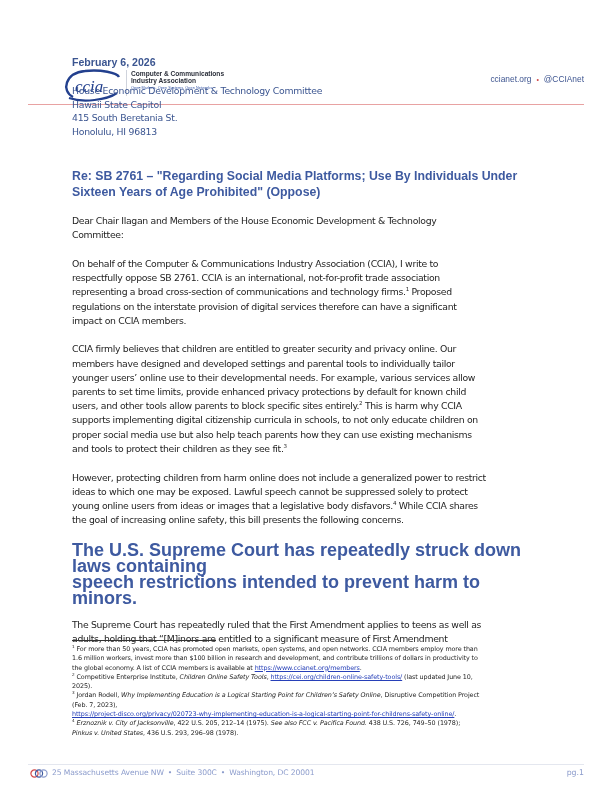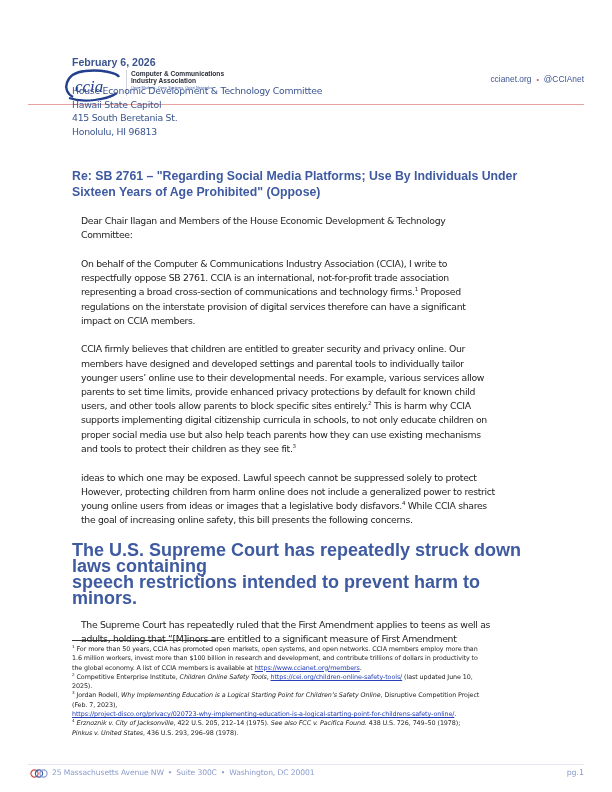--- a/index.html
+++ b/index.html
@@ -16,21 +16,21 @@
     .header-links .sep { color: #d24a4a; margin: 0 5px; font-size: 7px; }
     .header-links a { color: #3e5590; text-decoration: none; }
     .header-rule { position: absolute; left: 28px; top: 60px; width: 556px; height: 1px; background: #e8a2a2; }
 
     .content { position: absolute; left: 72px; top: 56px; width: 470px; }
     .date { font-family: "Liberation Sans", sans-serif; font-weight: bold; font-size: 10.6px; color: #3b5590; margin-bottom: 16px; }
     .address { font-family: "DejaVu Sans", sans-serif; font-size: 9.3px; line-height: 13.5px; color: #3b5590; margin-bottom: 30px; }
     .address div { white-space: nowrap; letter-spacing: -0.25px; }
     .re-title { font-family: "Liberation Sans", sans-serif; font-weight: bold; font-size: 12.3px; line-height: 16px; color: #3e5aa0; margin-bottom: 14px; width: 475px; }
     p.body { font-size: 9.3px; line-height: 14.2px; color: #1e1e1e; letter-spacing: -0.32px; margin-bottom: 14.5px; white-space: nowrap; }
-    p.body span.l { display: block; margin-left: 9px; }
+    p.body span.l { display: block; }
     sup { font-size: 5.5px; vertical-align: super; line-height: 0; }
     .section-heading { font-family: "Liberation Sans", sans-serif; font-weight: bold; font-size: 18px; line-height: 16px; color: #3e5aa0; margin-bottom: 12px; margin-top: 1px; }
 
     .fn-rule { position: absolute; left: 72px; top: 640px; width: 144px; height: 1px; background: #333; }
     .footnotes { position: absolute; left: 72px; top: 645px; width: 480px; font-size: 6.4px; line-height: 9.3px; color: #1e1e1e; letter-spacing: -0.1px; }
     .footnotes .fnl { display: block; white-space: nowrap; }
     .footnotes a { color: #2740b8; text-decoration: underline; }
     .footnotes sup { font-size: 4.2px; }
     .footnotes i { font-style: italic; }
 
@@ -96,22 +96,22 @@
     <span class="l">members have designed and developed settings and parental tools to individually tailor</span>
     <span class="l">younger users’ online use to their developmental needs. For example, various services allow</span>
     <span class="l">parents to set time limits, provide enhanced privacy protections by default for known child</span>
     <span class="l"><span>users, and other tools allow parents to block specific sites entirely.</span><sup>2</sup><span> This is harm why CCIA</span></span>
     <span class="l">supports implementing digital citizenship curricula in schools, to not only educate children on</span>
     <span class="l">proper social media use but also help teach parents how they can use existing mechanisms</span>
     <span class="l"><span>and tools to protect their children as they see fit.</span><sup>3</sup></span>
   </p>
 
   <p class="body">
+    <span class="l">However, protecting children from harm online does not include a generalized power to restrict</span>
     <span class="l">ideas to which one may be exposed. Lawful speech cannot be suppressed solely to protect</span>
-    <span class="l">However, protecting children from harm online does not include a generalized power to restrict</span>
     <span class="l"><span>young online users from ideas or images that a legislative body disfavors.</span><sup>4</sup><span> While CCIA shares</span></span>
     <span class="l">the goal of increasing online safety, this bill presents the following concerns.</span>
   </p>
 
   <div class="section-heading">
     <div>The U.S. Supreme Court has repeatedly struck down laws containing</div>
     <div>speech restrictions intended to prevent harm to minors.</div>
   </div>
 
   <p class="body">

